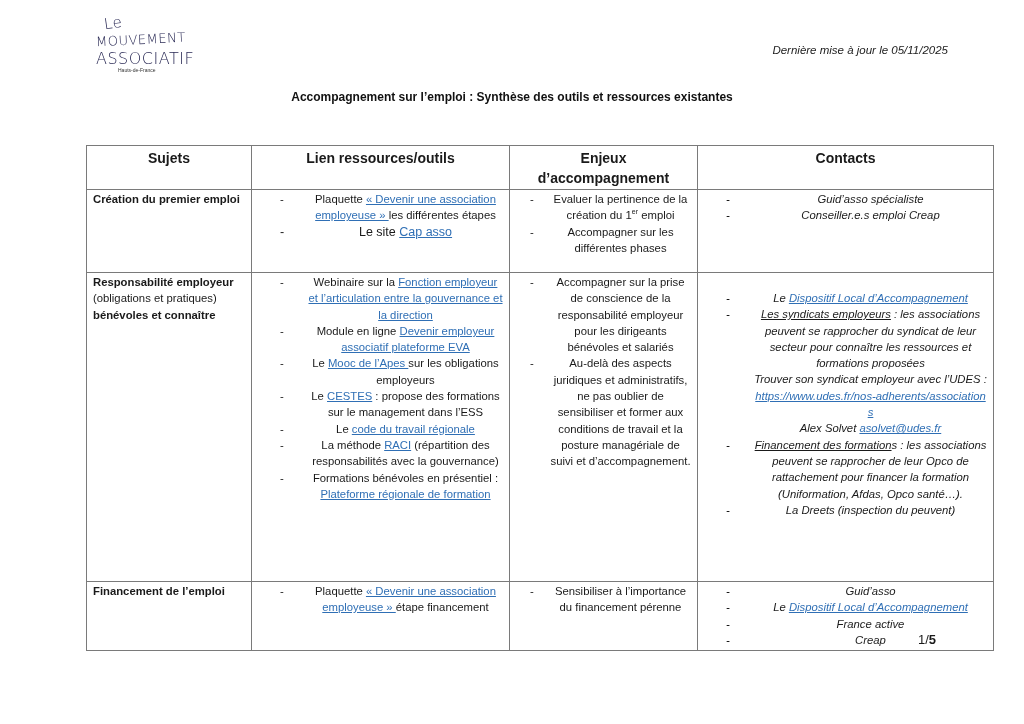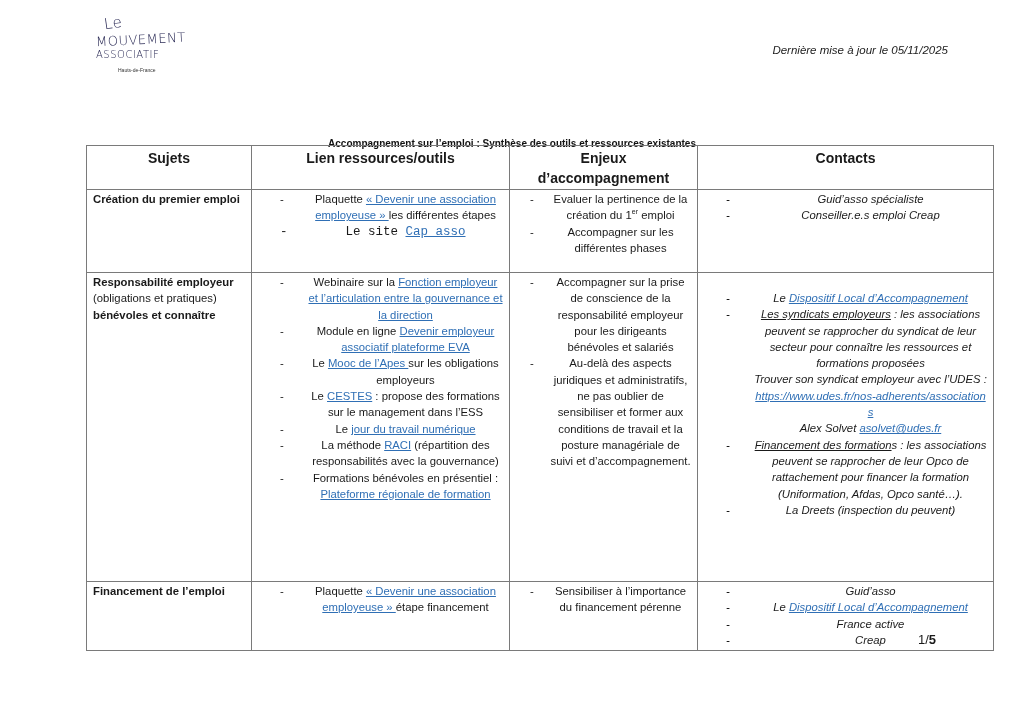--- a/index.html
+++ b/index.html
@@ -2,24 +2,24 @@
 <html><head>
 <meta charset="utf-8">
 <style>
   html, body { margin:0; padding:0; background:#ffffff; }
   body { width:1024px; height:724px; position:relative; overflow:hidden;
          font-family:"Liberation Sans", sans-serif; color:#1a1a1a; }
   .logo { position:absolute; left:96px; top:14px; width:100px; height:62px; }
   .logo .l1,.logo .l2,.logo .l3 { position:absolute; font-family:"DejaVu Sans", sans-serif; color:#2a2a55; letter-spacing:0.5px; font-weight:300; }
   .logo .l1 { left:8px; top:0px; font-size:15px; transform:rotate(-8deg); }
   .logo .l2 { left:0px; top:18px; font-size:13px; transform:rotate(-3deg); }
-  .logo .l3 { left:0px; top:35px; font-size:10px; }
+  .logo .l3 { left:0px; top:35px; font-size:16px; }
   .logo .l4 { position:absolute; left:22px; top:53px; font-size:5px; color:#333; white-space:nowrap; }
   .updated { position:absolute; right:76px; top:44px; font-size:11.5px; font-style:italic; color:#222; }
-  .title { position:absolute; left:0; width:1024px; top:90px; text-align:center; font-size:10px; font-weight:bold; color:#111;margin-top:48px; }
+  .title { position:absolute; left:0; width:1024px; top:90px; text-align:center; font-size:12px; font-weight:bold; color:#111; }
   table { position:absolute; left:86px; top:145px; border-collapse:collapse; width:907px; table-layout:fixed; font-size:11.3px; line-height:16.3px; }
   td, th { border:1.3px solid #7a7a7a; vertical-align:top; padding:1px 6px 1px 6px; }
   th { font-size:14px; font-weight:bold; line-height:20px; padding-top:2px; height:36px; }
   col.c1 { width:165px; } col.c2 { width:258px; } col.c3 { width:188px; } col.c4 { width:296px; }
   ul { list-style:none; margin:0; padding:0;text-align:center; }
   li { position:relative; padding-left:50px; }
   li::before { content:"-"; position:absolute; left:22px; top:0; }
   .c3cell li { padding-left:34px; } .c3cell li::before { left:14px; }
   .c4cell li { padding-left:50px;font-style:italic; } .c4cell li::before { left:22px; }
   a, .lnk { color:#2f6fb5; text-decoration:underline; }
@@ -60,21 +60,21 @@
   </thead>
   <tbody>
 
     <tr class="r1">
       <td>
         <span class="b">Création du premier emploi</span>
       </td>
       <td>
         <ul>
           <li><span>Plaquette </span><a>« Devenir une association employeuse » </a><span> les différentes étapes</span></li>
-          <li style="font-size:12.5px;font-family:Liberation Mono, monospace;"><span>Le site </span><a>Cap asso</a></li>
+          <li style="font-size:12.5px;"><span>Le site </span><a>Cap asso</a></li>
         </ul>
       </td>
       <td class="c3cell">
         <ul>
           <li><span>Evaluer la pertinence de la création du 1</span><sup>er</sup><span> emploi</span></li>
           <li><span>Accompagner sur les différentes phases</span></li>
         </ul>
       </td>
       <td class="c4cell">
         <ul>
@@ -89,21 +89,21 @@
         <span class="b">Responsabilité employeur</span><br>
         <span>(obligations et pratiques)</span><br>
         <span class="b">bénévoles et connaître</span>
       </td>
       <td>
         <ul>
           <li><span>Webinaire sur la </span><a>Fonction employeur et l’articulation entre la gouvernance et la direction</a></li>
           <li><span>Module en ligne </span><a>Devenir employeur associatif plateforme EVA</a></li>
           <li><span>Le </span><a>Mooc de l’Apes </a><span>sur les obligations employeurs</span></li>
           <li><span>Le </span><a>CESTES</a><span> : propose des formations sur le management dans l’ESS</span></li>
-          <li><span>Le </span><a>jour du travail numérique</a></li>
+          <li><span>Le </span><a>code du travail régionale</a></li>
           <li><span>La méthode </span><a>RACI</a><span> (répartition des responsabilités avec la gouvernance)</span></li>
           <li><span>Formations bénévoles en présentiel : </span><a>Plateforme régionale de formation</a></li>
         </ul>
       </td>
       <td class="c3cell">
         <ul>
           <li>Accompagner sur la prise de conscience de la responsabilité employeur pour les dirigeants bénévoles et salariés</li>
           <li>Au-delà des aspects juridiques et administratifs, ne pas oublier de sensibiliser et former aux conditions de travail et la posture managériale de suivi et d’accompagnement.</li>
         </ul>
       </td>

